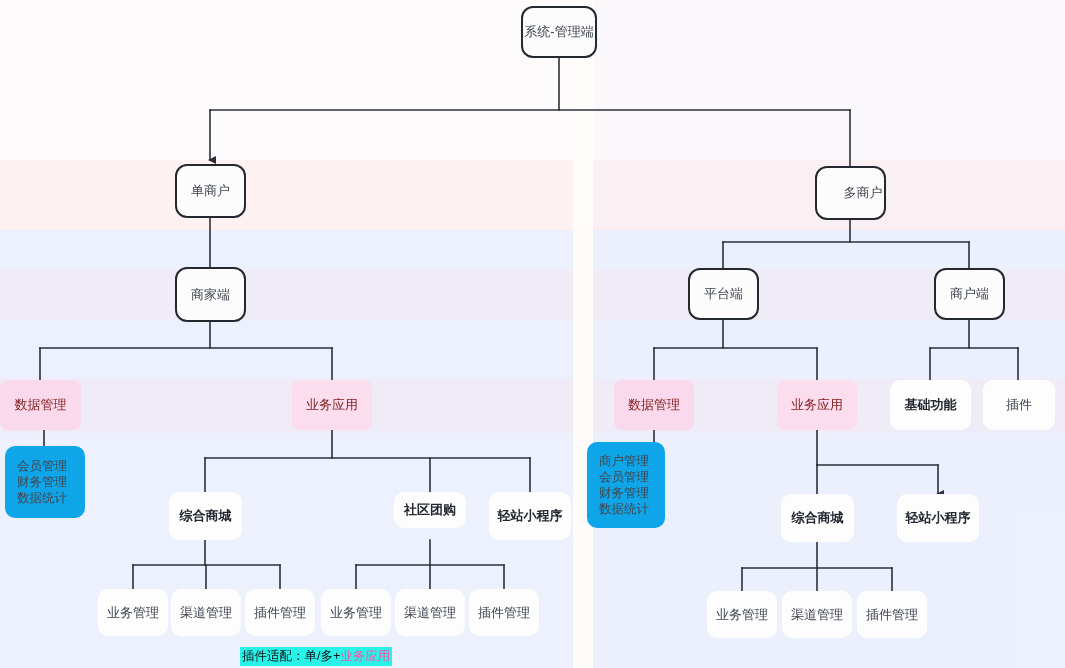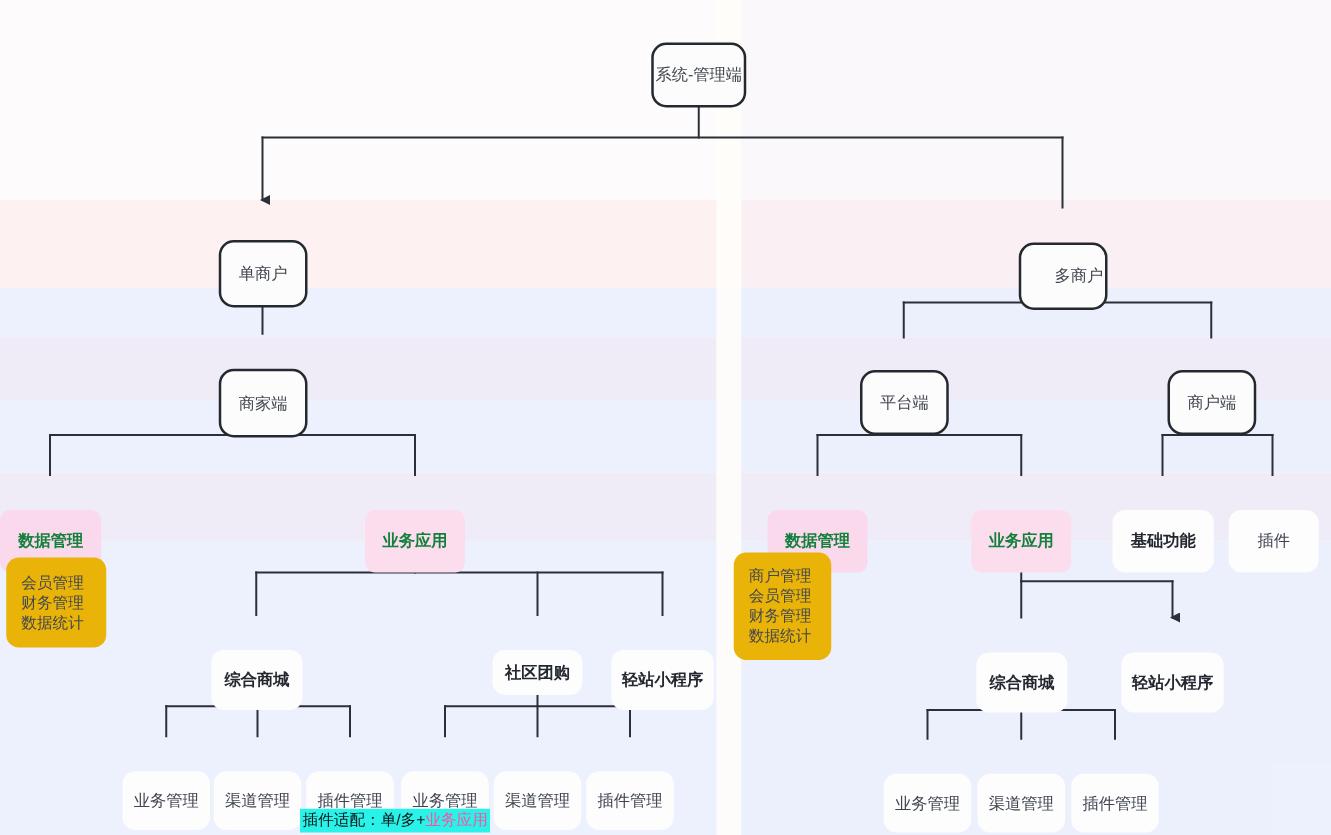--- a/index.html
+++ b/index.html
@@ -28,48 +28,47 @@
     display:flex;
     align-items:center;
     justify-content:center;
     text-align:right;
     color:#3a3f4b;
     font-size:13px;
     line-height:1.35;
     border-radius:10px;
     background:#ffffff;
     white-space:nowrap;
-    margin-top:28px;
   }
   .node.outlined{
     border:2px solid #24292f;
     border-radius:12px;
     background:#fcfcfc;
     color:#40454f;
   }
   .node.soft{
     border:none;
     background:#fdfdfe;
     box-shadow:none;
     color:#3f4450;
   }
   .node.pink{
     background:#fad9ec;
-    color:#15803d;
-    font-weight:bold;
+    color:#7f1d1d;
+    font-weight:normal;
     border-radius:8px;
   }
   .node.pink.light{
     background:#fbddee;
   }
   .node.bold{font-weight:bold;color:#23272f;}
   .list{
     position:absolute;
     box-sizing:border-box;
-    background:#eab308;
+    background:#0ea5e9;
     border-radius:10px;
     display:flex;
     flex-direction:column;
     align-items:flex-start;
     justify-content:center;
     padding:10px 12px;
     color:#42474f;
     font-size:12.5px;
     line-height:1.28;
   }

